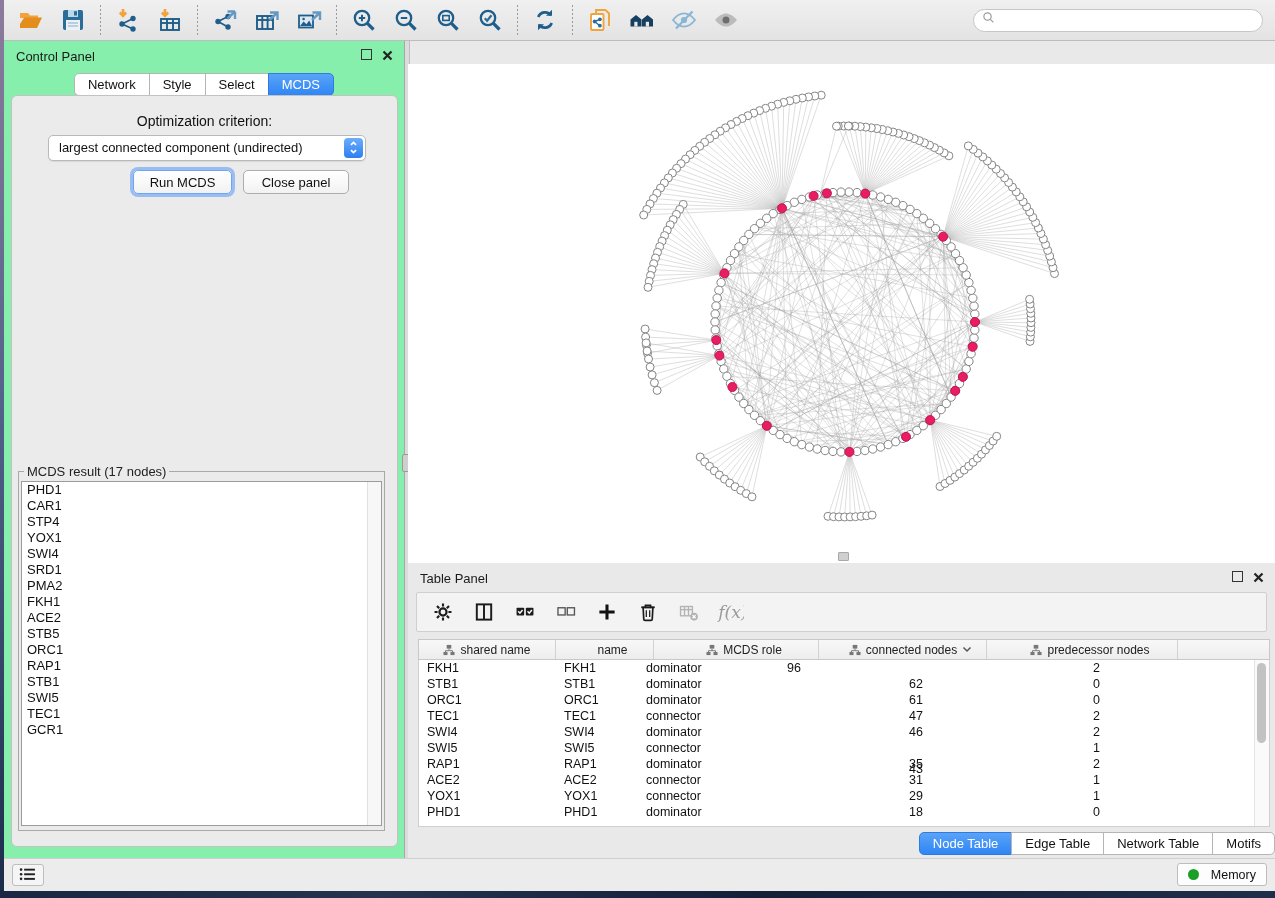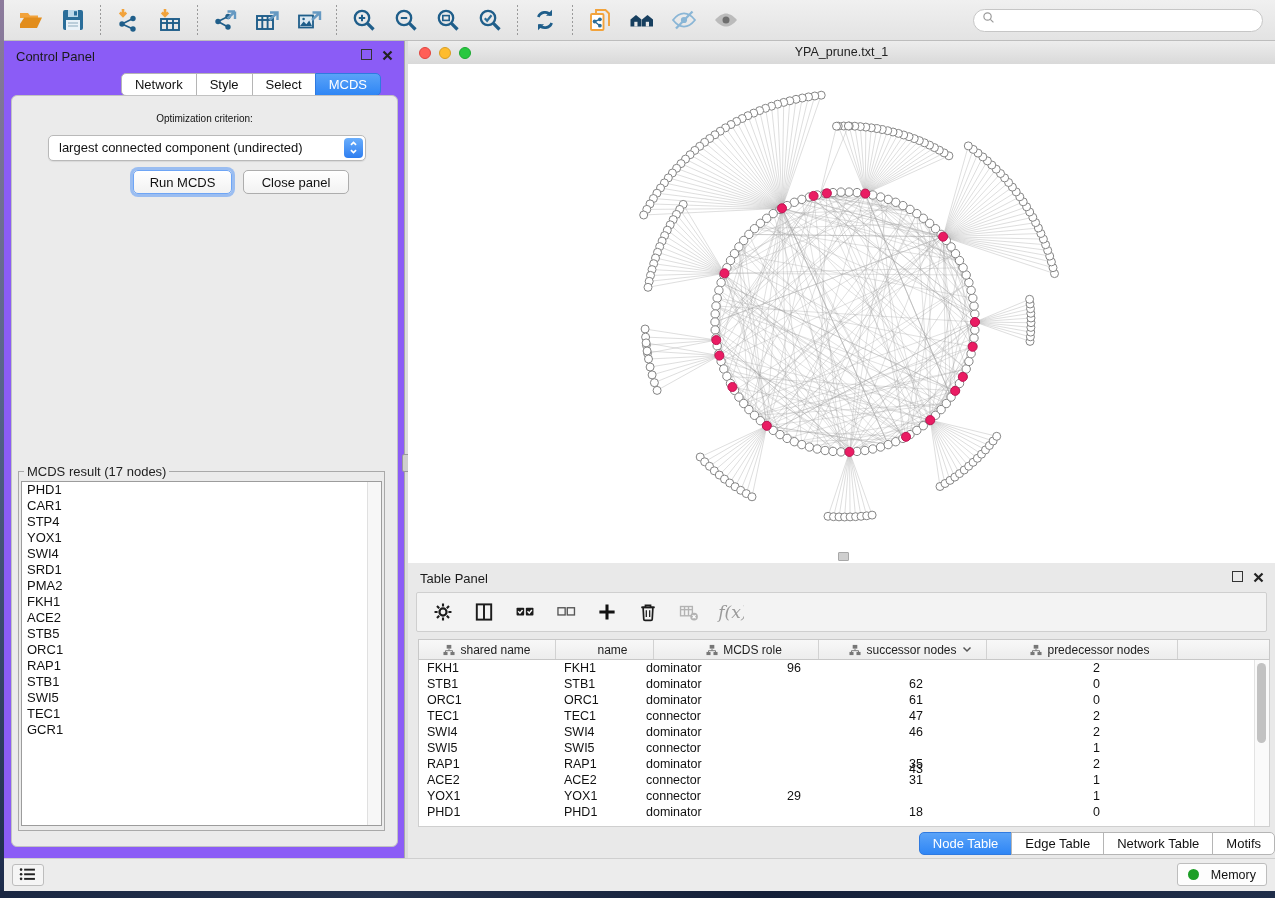--- a/index.html
+++ b/index.html
@@ -9,32 +9,32 @@
   .app{position:absolute;left:4px;top:0;width:1271px;height:890px;background:#e9e9e9;}
 
   
   .toolbar{position:absolute;left:0;top:0;width:100%;height:41px;background:linear-gradient(#f0f0f0,#e3e3e3);border-bottom:1px solid #bdbdbd;display:flex;align-items:center;padding-left:6px;box-sizing:border-box;}
   .tb-btn{width:38px;height:34px;border:none;background:transparent;display:flex;align-items:center;justify-content:center;padding:0;margin:0 2px;}
   .tb-sep{width:1px;height:30px;margin:0 6px;background-image:linear-gradient(#9a9a9a 40%,transparent 40%);background-size:1px 4px;}
   .search-field{position:absolute;right:12px;top:9px;width:290px;height:23px;background:#fff;border:1px solid #c6c6c6;border-radius:12px;display:flex;align-items:center;padding-left:7px;box-sizing:border-box;}
   .search-field input{border:none;outline:none;background:transparent;font-size:12px;width:240px;margin-left:4px;font-family:"Liberation Sans",sans-serif;}
 
   
-  .cp{position:absolute;left:0;top:41px;width:400px;height:817px;background:#8b5cf6;text-decoration:underline;}
+  .cp{position:absolute;left:0;top:41px;width:400px;height:817px;background:#86efac;text-decoration:underline;}
   .panel-title{position:absolute;left:12px;top:8px;font-size:13px;color:#1a1a1a;}
   .panel-icons{position:absolute;right:10px;top:7px;display:flex;gap:9px;align-items:center;}
   .float-icon{width:9px;height:9px;border:1.5px solid #333;display:inline-block;background:transparent;}
   .close-x{width:13px;height:13px;display:inline-block;}
-  .cp-tabs{position:absolute;left:0;top:32px;width:100%;display:flex;justify-content:center;margin-left:47px;}
+  .cp-tabs{position:absolute;left:0;top:32px;width:100%;display:flex;justify-content:center;}
   .seg-btn{font-size:13px;padding:3px 13px;background:#fff;border:1px solid #b5b5b5;color:#111;margin-left:-1px;font-family:"Liberation Sans",sans-serif;}
   .seg-btn:first-child{border-radius:5px 0 0 5px;margin-left:0;}
   .seg-btn:last-child{border-radius:0 5px 5px 0;}
   .seg-btn.sel{background:linear-gradient(#5aa3f8,#2f86f5);border-color:#2f7ae0;color:#fff;}
   .cp-body{position:absolute;left:7px;right:6px;top:54px;bottom:11px;background:#ebebeb;border:1px solid #c2c2c2;border-radius:6px;}
-  .opt-label{position:absolute;left:0;right:0;top:17px;text-align:center;font-size:10px;color:#111;}
+  .opt-label{position:absolute;left:0;right:0;top:17px;text-align:center;font-size:14px;color:#111;}
   .dropdown{position:absolute;left:36px;top:39px;width:316px;height:24px;background:#fff;border:1px solid #b9b9b9;border-radius:5px;box-shadow:0 1px 1px rgba(0,0,0,.08);}
   .dropdown .dd-text{position:absolute;left:10px;top:4px;font-size:13px;color:#111;white-space:nowrap;}
   .dd-stepper{position:absolute;right:2px;top:2px;width:19px;height:20px;border-radius:4px;background:linear-gradient(#6aaefc,#2e7ef0);}
   .btn-row{position:absolute;left:0;top:74px;width:100%;}
   .mac-btn{position:absolute;height:24px;background:linear-gradient(#ffffff,#f2f2f2);border:1px solid #adadad;border-radius:5px;font-size:13px;color:#111;font-family:"Liberation Sans",sans-serif;margin-left:36px;}
   .mac-btn.focus-ring{box-shadow:0 0 0 3px rgba(110,165,245,.65);border-color:#6ea5f5;}
   .result-box{position:absolute;left:6px;right:12px;top:368px;height:365px;border:1px solid #a9a9a9;margin:0;padding:0;}
   .result-box legend{font-size:13px;color:#222;margin-left:5px;padding:0 3px;}
   .result-list{position:absolute;left:2px;right:2px;top:2px;bottom:4px;background:#fff;border:1px solid #9c9c9c;overflow:hidden;}
   .result-item{font-size:13px;line-height:16px;padding-left:5px;color:#111;}
@@ -278,26 +278,20 @@
               <div class="list-scroll"></div>
           </div>
         </fieldset>
       </div>
     </div>
 
     <div class="v-split">
         <span class="grip"></span>
       </div>
 
-    <div class="net-titlebar">
-      <span class="tl red"></span>
-      <span class="tl yellow"></span>
-      <span class="tl green"></span>
-      <div class="net-title">YPA_prune.txt_1</div>
-    </div>
     <div class="net-canvas" id="net-canvas">
         <svg width="867" height="499" viewBox="0 0 867 499" style="position:absolute;left:0;top:0;">
     <g stroke="#a0a0a0" stroke-opacity="0.42" stroke-width="0.75">
             <line x1="374.0" y1="144.3" x2="358.7" y2="361.7"></line>
             <line x1="374.0" y1="144.3" x2="346.5" y2="164.7"></line>
             <line x1="374.0" y1="144.3" x2="494.9" y2="374.4"></line>
             <line x1="374.0" y1="144.3" x2="386.3" y2="138.3"></line>
             <line x1="374.0" y1="144.3" x2="340.9" y2="170.4"></line>
             <line x1="374.0" y1="144.3" x2="379.1" y2="374.4"></line>
             <line x1="374.0" y1="144.3" x2="480.2" y2="380.6"></line>
@@ -1081,21 +1075,21 @@
               </svg>
               <span>MCDS role</span>
             </div>
             <div class="th" style="width: 152px;">
               <svg width="12" height="12" viewBox="0 0 13 13">
                 <path d="M6.5 5v2.2M2.7 9.2V7.2h7.6v2" stroke="#777" stroke-width="1" fill="none"></path>
                 <rect x="4" y="1" width="5" height="4" fill="#777"></rect>
                 <rect x="0.5" y="8.6" width="4.4" height="3.4" fill="#777"></rect>
                 <rect x="8.1" y="8.6" width="4.4" height="3.4" fill="#777"></rect>
               </svg>
-              <span>successor nodes</span>
+              <span>connected nodes</span>
               <svg width="10" height="10" viewBox="0 0 10 10">
                 <path d="M1.5 2.5l3.5 3.5 3.5-3.5" stroke="#555" stroke-width="1.5" fill="none"></path>
               </svg>
             </div>
             <div class="th" style="width: 175px;">
               <svg width="12" height="12" viewBox="0 0 13 13">
                 <path d="M6.5 5v2.2M2.7 9.2V7.2h7.6v2" stroke="#777" stroke-width="1" fill="none"></path>
                 <rect x="4" y="1" width="5" height="4" fill="#777"></rect>
                 <rect x="0.5" y="8.6" width="4.4" height="3.4" fill="#777"></rect>
                 <rect x="8.1" y="8.6" width="4.4" height="3.4" fill="#777"></rect>
@@ -1158,21 +1152,21 @@
               <div class="td" style="width: 137px; text-align: left; padding-left: 8px;">ACE2</div>
               <div class="td" style="width: 82px; text-align: left; padding-left: 8px;">ACE2</div>
               <div class="td" style="width: 149px; text-align: left; padding-left: 8px;">connector</div>
               <div class="td" style="width: 152px; text-align: right; padding-right: 16px;">31</div>
               <div class="td" style="width: 175px; text-align: right; padding-right: 14px;">1</div>
             </div>
             <div class="tr">
               <div class="td" style="width: 137px; text-align: left; padding-left: 8px;">YOX1</div>
               <div class="td" style="width: 82px; text-align: left; padding-left: 8px;">YOX1</div>
               <div class="td" style="width: 149px; text-align: left; padding-left: 8px;">connector</div>
-              <div class="td" style="width: 152px; text-align: left; padding-right: 16px;">29</div>
+              <div class="td" style="width: 152px; text-align: right; padding-right: 16px;">29</div>
               <div class="td" style="width: 175px; text-align: right; padding-right: 14px;">1</div>
             </div>
             <div class="tr">
               <div class="td" style="width: 137px; text-align: left; padding-left: 8px;">PHD1</div>
               <div class="td" style="width: 82px; text-align: left; padding-left: 8px;">PHD1</div>
               <div class="td" style="width: 149px; text-align: left; padding-left: 8px;">dominator</div>
               <div class="td" style="width: 152px; text-align: right; padding-right: 16px;">18</div>
               <div class="td" style="width: 175px; text-align: right; padding-right: 14px;">0</div>
             </div>
             <div class="tbl-scroll">

